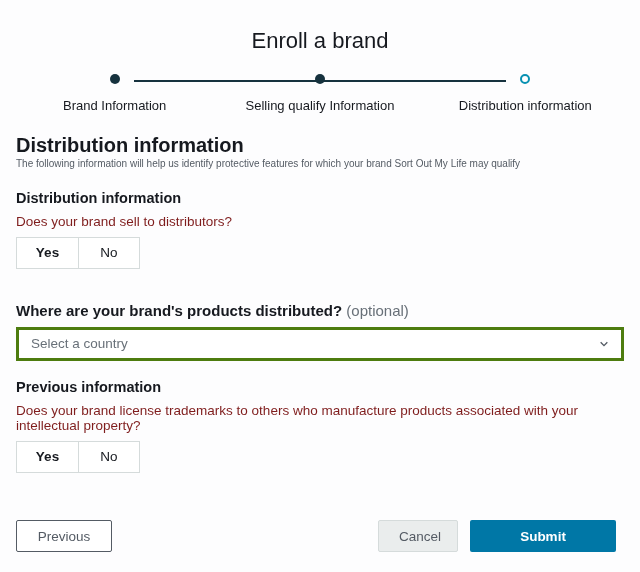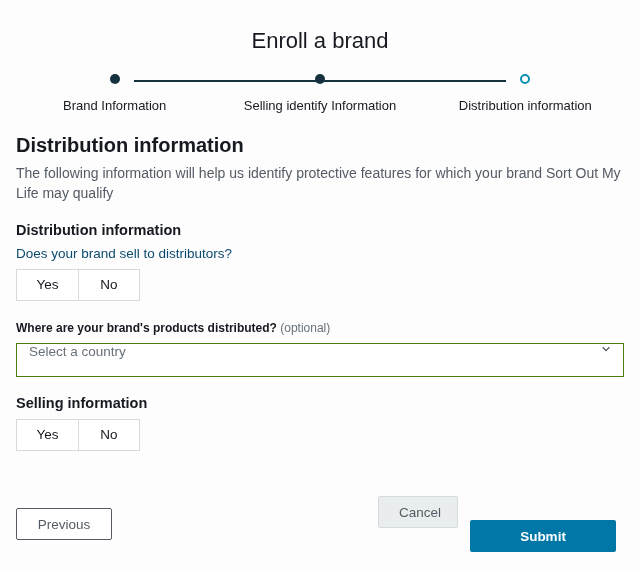--- a/index.html
+++ b/index.html
@@ -65,77 +65,78 @@
   color: #16191f;
   text-align: center;
 }
 .section-heading {
   font-size: 20px;
   font-weight: 700;
   color: #16191f;
   margin-top: 8px;
 }
 .section-desc {
-  font-size: 14px;
+  font-size: 10px;
   color: #545b64;
   line-height: 1.45;
-  margin-top: 6px;
 }
 .subsection-heading {
   font-size: 14.5px;
   font-weight: 700;
   color: #16191f;
   margin-top: 18px;
 }
 .question-text {
   font-size: 13.5px;
-  color: #0c4a6e;
+  color: #7f1d1d;
   margin-top: 8px;
 }
 .yes-no-group {
   display: flex;
   margin-top: 8px;
 }
 .yes-no-btn {
   border: 1px solid #d5dbdb;
   background: #fff;
   width: 62px;
   height: 32px;
   font-size: 13.5px;
   color: #16191f;
   cursor: pointer;
 }
 .yes-no-btn:first-child {
   border-right: none;
+  font-weight: bold;
 }
 .field-label {
-  font-size: 12px;
-  font-weight: 700;
-  color: #16191f;
-  margin-top: 20px;
+  font-size: 15px;
+  font-weight: 700;
+  color: #16191f;
+  margin-top: 33px;
 }
 .field-label .optional {
   font-weight: 400;
   color: #687078;
 }
 .select-wrap {
   position: relative;
   margin-top: 8px;
 }
 .select-box {
   width: 100%;
   height: 34px;
-  border: 1px solid #4d7c0f;
+  border: 3px solid #4d7c0f;
   background: #fff;
   padding: 0 12px;
   font-size: 13.5px;
   color: #687078;
   text-align: left;
   cursor: pointer;
   display: flex;
+  align-items: center;
   justify-content: space-between;
 }
 .chevron {
   width: 10px;
   height: 10px;
 }
 .footer {
   position: absolute;
   bottom: 20px;
   left: 16px;
@@ -166,39 +167,38 @@
   border: 1px solid #d5dbdb;
   color: #545b64;
   width: 80px;
 }
 .btn-submit {
   background: #0077a6;
   border: none;
   color: #fff;
   font-weight: 700;
   width: 146px;
-  margin-top: 24px;
 }
 </style>
 </head>
 <body>
 
 <div class="container">
   <h1 class="title">Enroll a brand</h1>
 
   <div class="stepper">
     <div class="step-line"></div>
     <div class="steps">
       <div class="step">
         <div class="step-dot"></div>
         <div class="step-label">Brand Information</div>
       </div>
       <div class="step">
         <div class="step-dot"></div>
-        <div class="step-label">Selling identify Information</div>
+        <div class="step-label">Selling qualify Information</div>
       </div>
       <div class="step">
         <div class="step-dot hollow"></div>
         <div class="step-label">Distribution information</div>
       </div>
     </div>
   </div>
 
   <h2 class="section-heading">Distribution information</h2>
   <p class="section-desc">The following information will help us identify protective features for which your brand Sort Out My Life may qualify</p>
@@ -216,21 +216,22 @@
   </p>
   <div class="select-wrap">
     <button class="select-box">
       <span>Select a country</span>
       <svg class="chevron" viewBox="0 0 12 12">
           <path d="M2 4 L6 8 L10 4" stroke="#545b64" stroke-width="1.6" fill="none"></path>
         </svg>
     </button>
   </div>
 
-  <h3 class="subsection-heading">Selling information</h3>
+  <h3 class="subsection-heading">Previous information</h3>
+  <p class="question-text">Does your brand license trademarks to others who manufacture products associated with your intellectual property?</p>
   <div class="yes-no-group">
     <button class="yes-no-btn">Yes</button>
     <button class="yes-no-btn">No</button>
   </div>
 
   <div class="footer">
     <button class="btn btn-prev">Previous</button>
     <div class="footer-right">
       <button class="btn btn-cancel">Cancel</button>
       <button class="btn btn-submit">Submit</button>

